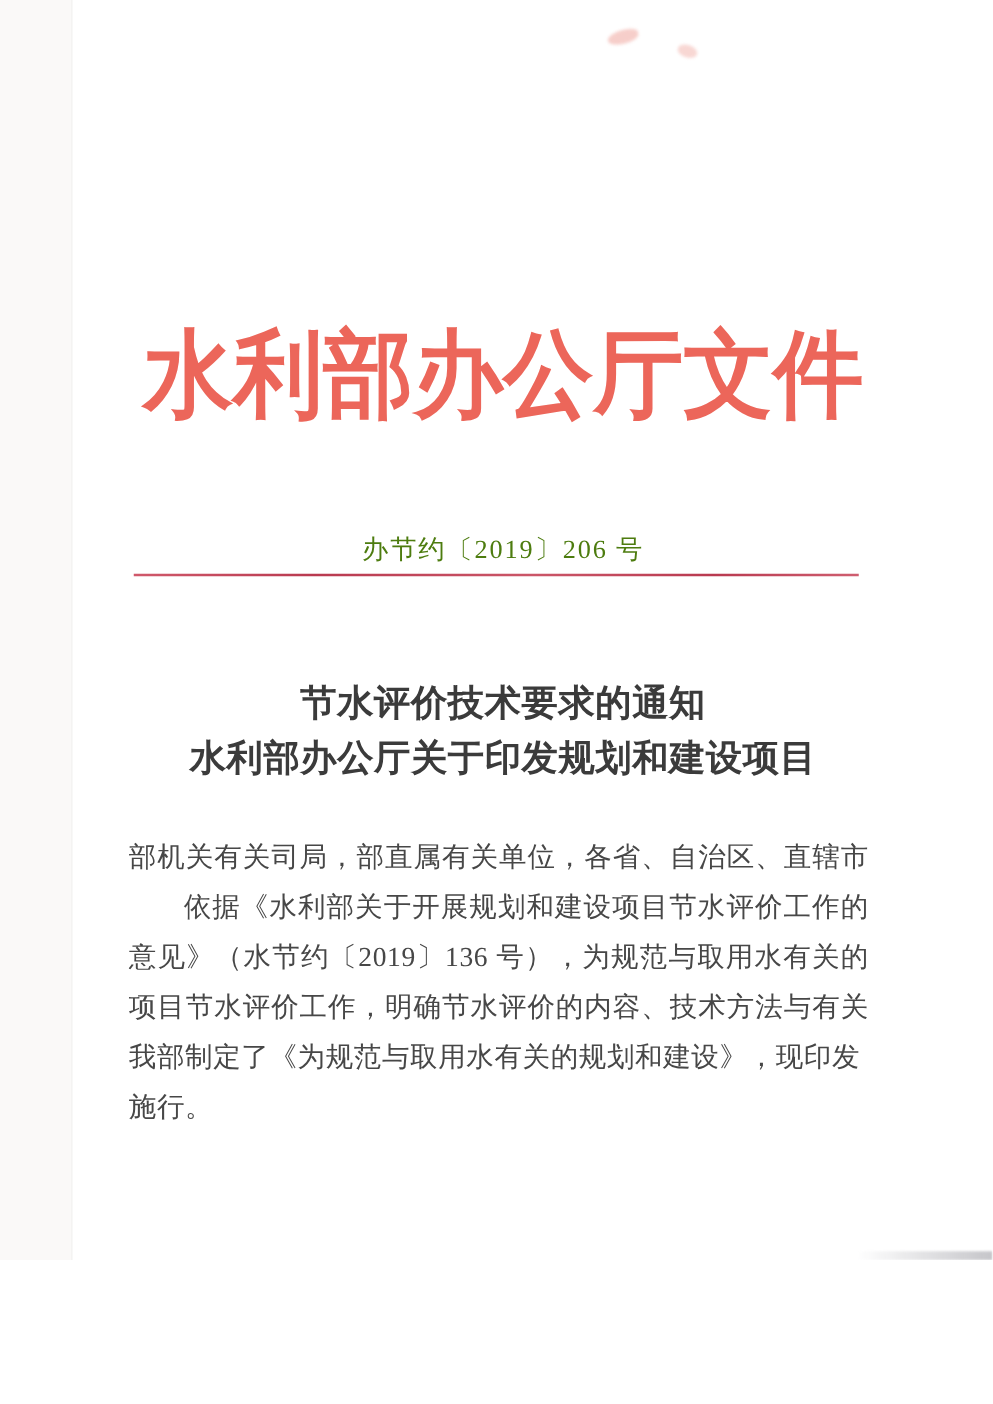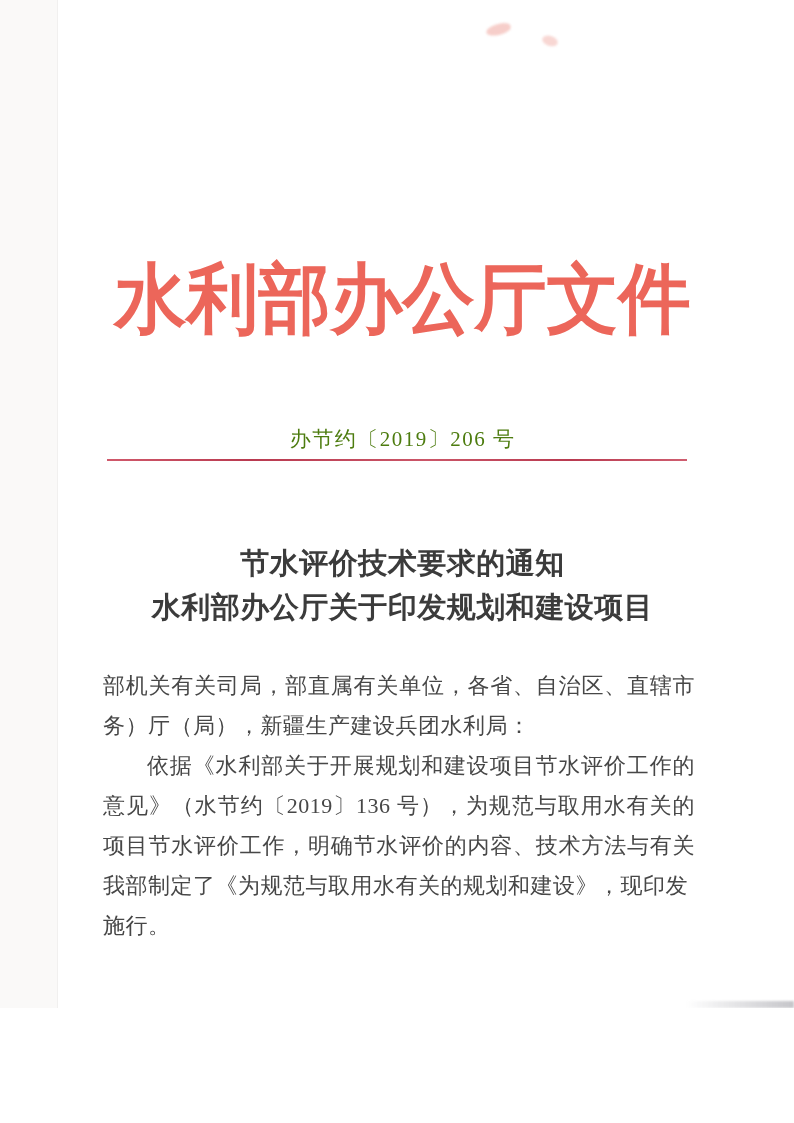--- a/index.html
+++ b/index.html
@@ -152,21 +152,20 @@
 
   <div class="red-divider"></div>
 
   <div class="doc-title" id="doc-title">
       <div class="title-line">节水评价技术要求的通知</div>
       <div class="title-line">水利部办公厅关于印发规划和建设项目</div>
     </div>
 
   <div class="doc-body" id="doc-body">
       <div class="line j">部机关有关司局，部直属有关单位，各省、自治区、直辖市水利（水</div>
-      <div class="line">务）厅（局），新疆生产建设兵团水利局：</div>
       <div class="line j first">依据《水利部关于开展规划和建设项目节水评价工作的指导</div>
       <div class="line j">意见》（水节约〔2019〕136 号），为规范与取用水有关的规划和建设</div>
       <div class="line j">项目节水评价工作，明确节水评价的内容、技术方法与有关标准，</div>
       <div class="line">我部制定了《为规范与取用水有关的规划和建设》，现印发施行。</div>
     </div>
 
   <div class="page-number">— 1 —</div>
 
   <div class="scan-smudge-bottom"></div>
 </div>

